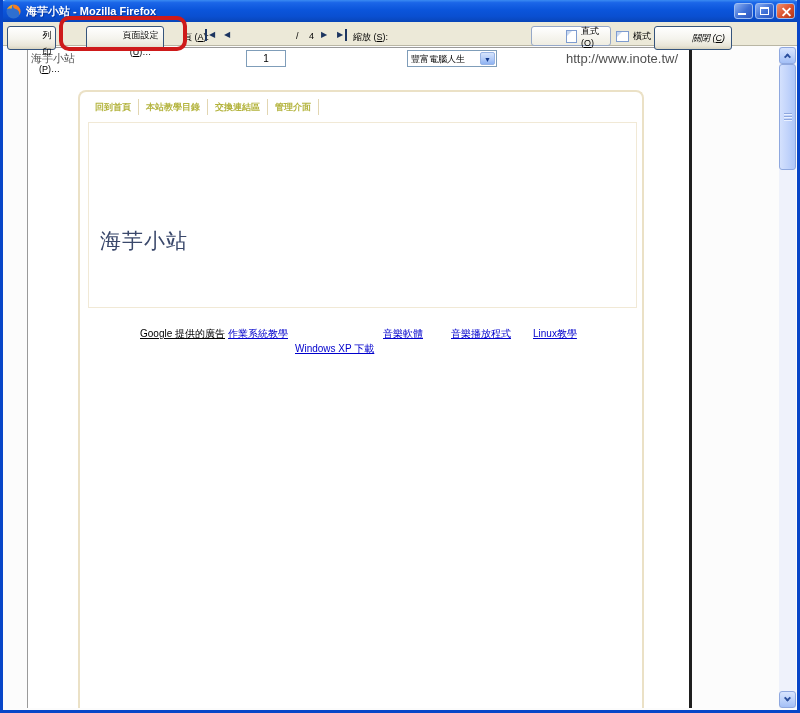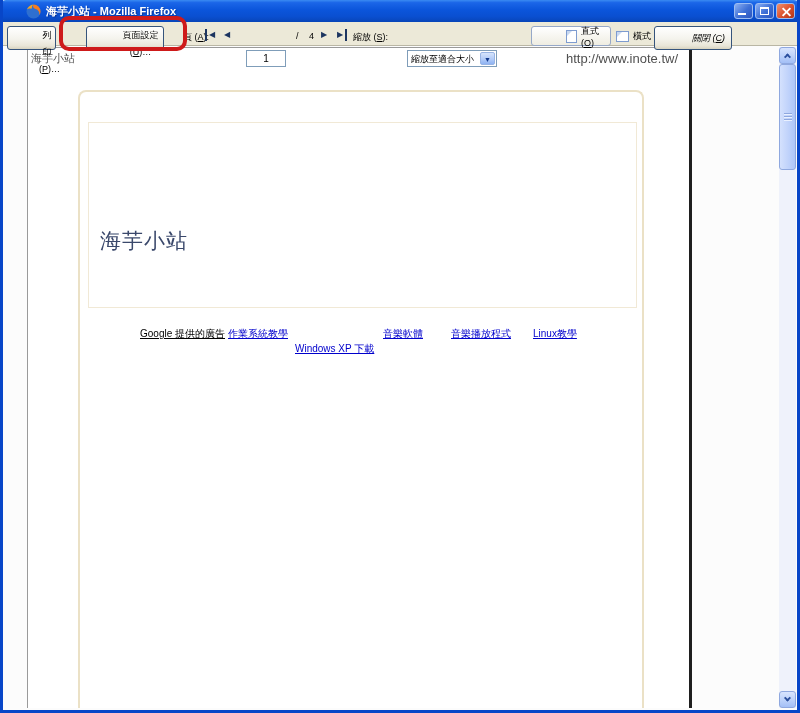--- a/index.html
+++ b/index.html
@@ -4,21 +4,21 @@
 <style>
   * { margin:0; padding:0; box-sizing:border-box; }
   body { width:800px; height:713px; font-family:"Liberation Sans","DejaVu Sans",sans-serif; }
 
   .window{position:relative;width:800px;height:713px;background:#FCFCFC;
     border-left:3px solid #0846C8;border-right:3px solid #0846C8;border-bottom:3px solid #0846C8;overflow:hidden;}
 
   
   .titlebar{position:absolute;left:-3px;top:0;width:800px;height:22px;
     background:linear-gradient(180deg,#3A8BF2 0%,#1B66E8 12%,#0B55DB 45%,#0A4FD0 75%,#0845B8 100%);
-    border-radius:6px 6px 0 0;display:flex;align-items:center;z-index:40;padding-left:20px;}
+    border-radius:6px 6px 0 0;display:flex;align-items:center;z-index:40;}
   .fx-icon{width:15px;height:15px;margin:0 5px 0 6px;flex:none;}
   .title-text{color:#fff;font-size:11px;font-weight:bold;text-shadow:1px 1px 1px #0838A0;white-space:nowrap;}
   .winbtns{position:absolute;right:5px;top:3px;display:flex;gap:2px;}
   .wbtn{width:19px;height:16px;border-radius:3px;border:1px solid #9DBDF2;position:relative;cursor:pointer;}
   .wbtn.blue{background:linear-gradient(135deg,#8CB0F2 0%,#3D6FD6 55%,#2C55BD 100%);}
   .wbtn.red{background:linear-gradient(135deg,#F0926F 0%,#DD5430 50%,#B03318 100%);}
   .gl-min{position:absolute;left:3px;bottom:3px;width:8px;height:2px;background:#fff;}
   .gl-max{position:absolute;left:4px;top:3px;width:9px;height:8px;border:1px solid #fff;border-top:2px solid #fff;}
   .gl-x1,.gl-x2{position:absolute;left:4px;top:7px;width:11px;height:2px;background:#fff;}
   .gl-x1{transform:rotate(45deg);} .gl-x2{transform:rotate(-45deg);}
@@ -120,21 +120,21 @@
     <span class="navbtn first" style="left:205px;">◀</span>
     <span class="navbtn" style="left:222px;">◀</span>
     <input class="pagefield" value="1" style="">
     <span class="tlabel" style="left:296px;">/</span>
     <span class="tlabel" style="left:309px;">4</span>
     <span class="navbtn" style="left:319px;">▶</span>
     <span class="navbtn last" style="left:335px;">▶</span>
 
     <span class="tlabel ak" style="left:353px;">縮放 (<u>S</u>):</span>
     <div class="combo">
-      <span class="combo-text">縮放至適合大小</span>
+      <span class="combo-text">豐富電腦人生</span>
       <span class="combo-arrow">▼</span>
     </div>
 
     <div class="toggle sel" style="left:531px;width:80px;padding-left:34px;">
       <span class="pageicon"></span>
       <span class="ak">直式 (<u>O</u>)</span>
     </div>
     <div class="toggle" style="left:612px;width:74px;">
       <span class="pageicon land"></span>
       <span class="ak">橫式 (<u>L</u>)</span>
@@ -146,20 +146,26 @@
   <div class="preview-bg"></div>
   <div class="page"></div>
   <div class="page-edge-right"></div>
 
   <div class="ph-left">海芋小站</div>
   <div class="ph-right">http://www.inote.tw/</div>
 
   <div class="sitebox"></div>
   <div class="innerbox"></div>
 
+  <div class="tabs">
+    <span class="tab">回到首頁</span>
+    <span class="tab">本站教學目錄</span>
+    <span class="tab">交換連結區</span>
+    <span class="tab">管理介面</span>
+  </div>
 
   <div class="site-title">海芋小站</div>
 
   <div>
     <span class="adlink lbl">Google 提供的廣告</span>
     <span class="adlink">作業系統教學</span>
     <span class="adlink">Windows XP 下載</span>
     <span class="adlink">音樂軟體</span>
     <span class="adlink">音樂播放程式</span>
     <span class="adlink">Linux教學</span>

